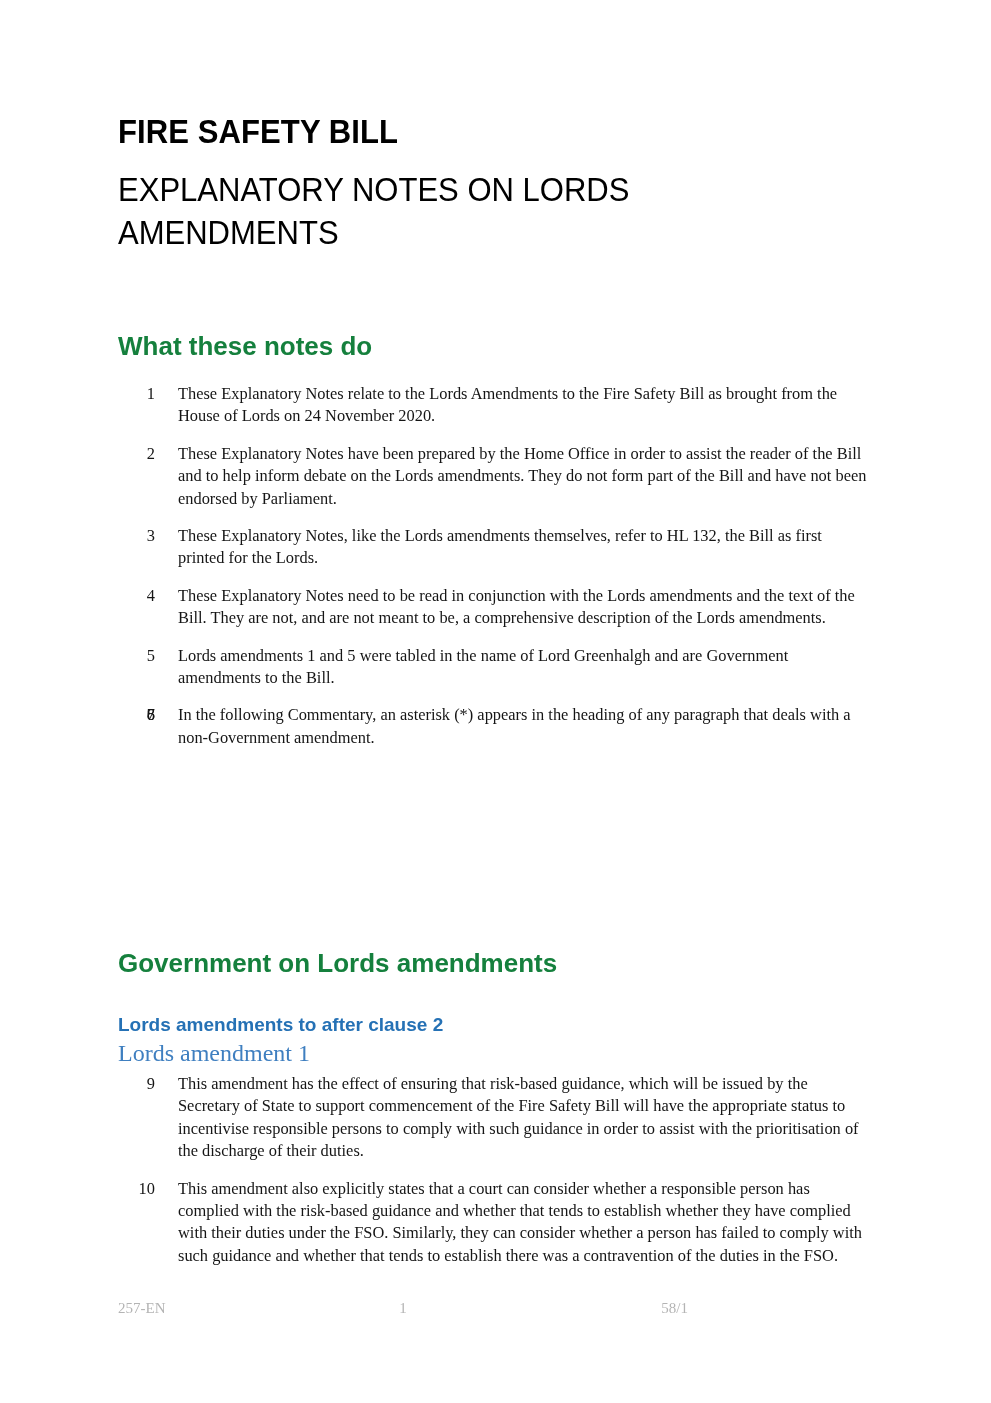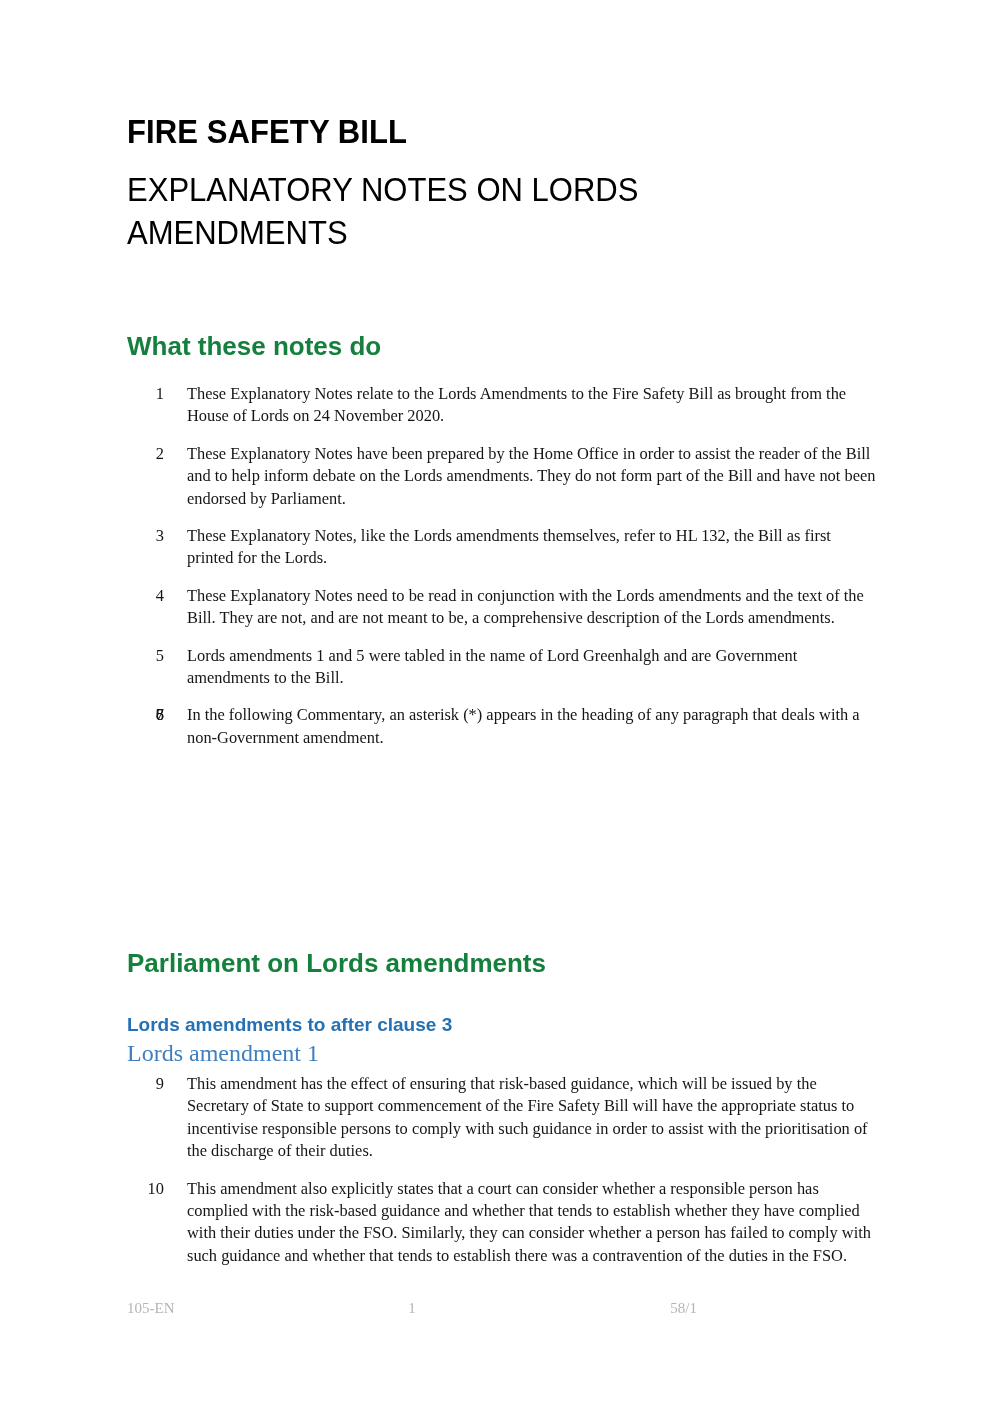--- a/index.html
+++ b/index.html
@@ -13,21 +13,21 @@
     height: 1403px;
     position: relative;
     overflow: hidden;
     font-family: "Liberation Serif", "DejaVu Serif", serif;
     color: #1a1a1a;
     -webkit-font-smoothing: antialiased;
   }
 
   .page {
     position: absolute;
-    left: 9px; top: 0;
+    left: 0; top: 0;
     width: 806px;
     height: 1403px;
     background: #ffffff;
   }
 
   
   .title-block {
     position: absolute;
     left: 118px;
     top: 112px;
@@ -187,38 +187,38 @@
     <li class="para">
       <span class="num">7</span>
     </li>
 
     <li class="para">
       <span class="num">8</span>
       <span class="txt">In the following Commentary, an asterisk (*) appears in the heading of any paragraph that deals with a non-Government amendment.</span>
     </li>
   </ol>
 
-  <h3 class="h-section" style="top:947px;">Parliament on Lords amendments</h3>
-
-  <h4 class="h-sub" style="top:1013px;">Lords amendments to after clause 3</h4>
+  <h3 class="h-section" style="top:947px;">Government on Lords amendments</h3>
+
+  <h4 class="h-sub" style="top:1013px;">Lords amendments to after clause 2</h4>
 
   <h5 class="h-amend" style="top:1042px;">Lords amendment 1</h5>
 
   <ol class="para-list" style="top:1073px;">
 
     <li class="para">
       <span class="num">9</span>
       <span class="txt">This amendment has the effect of ensuring that risk-based guidance, which will be issued by the Secretary of State to support commencement of the Fire Safety Bill will have the appropriate status to incentivise responsible persons to comply with such guidance in order to assist with the prioritisation of the discharge of their duties.</span>
     </li>
 
     <li class="para">
       <span class="num">10</span>
       <span class="txt">This amendment also explicitly states that a court can consider whether a responsible person has complied with the risk-based guidance and whether that tends to establish whether they have complied with their duties under the FSO. Similarly, they can consider whether a person has failed to comply with such guidance and whether that tends to establish there was a contravention of the duties in the FSO.</span>
     </li>
   </ol>
 
   <div class="footer">
-    <span class="f-left">105-EN</span>
+    <span class="f-left">257-EN</span>
     <span class="f-center">1</span>
     <span class="f-right">58/1</span>
   </div>
 
 </div>
 
 </body></html>

